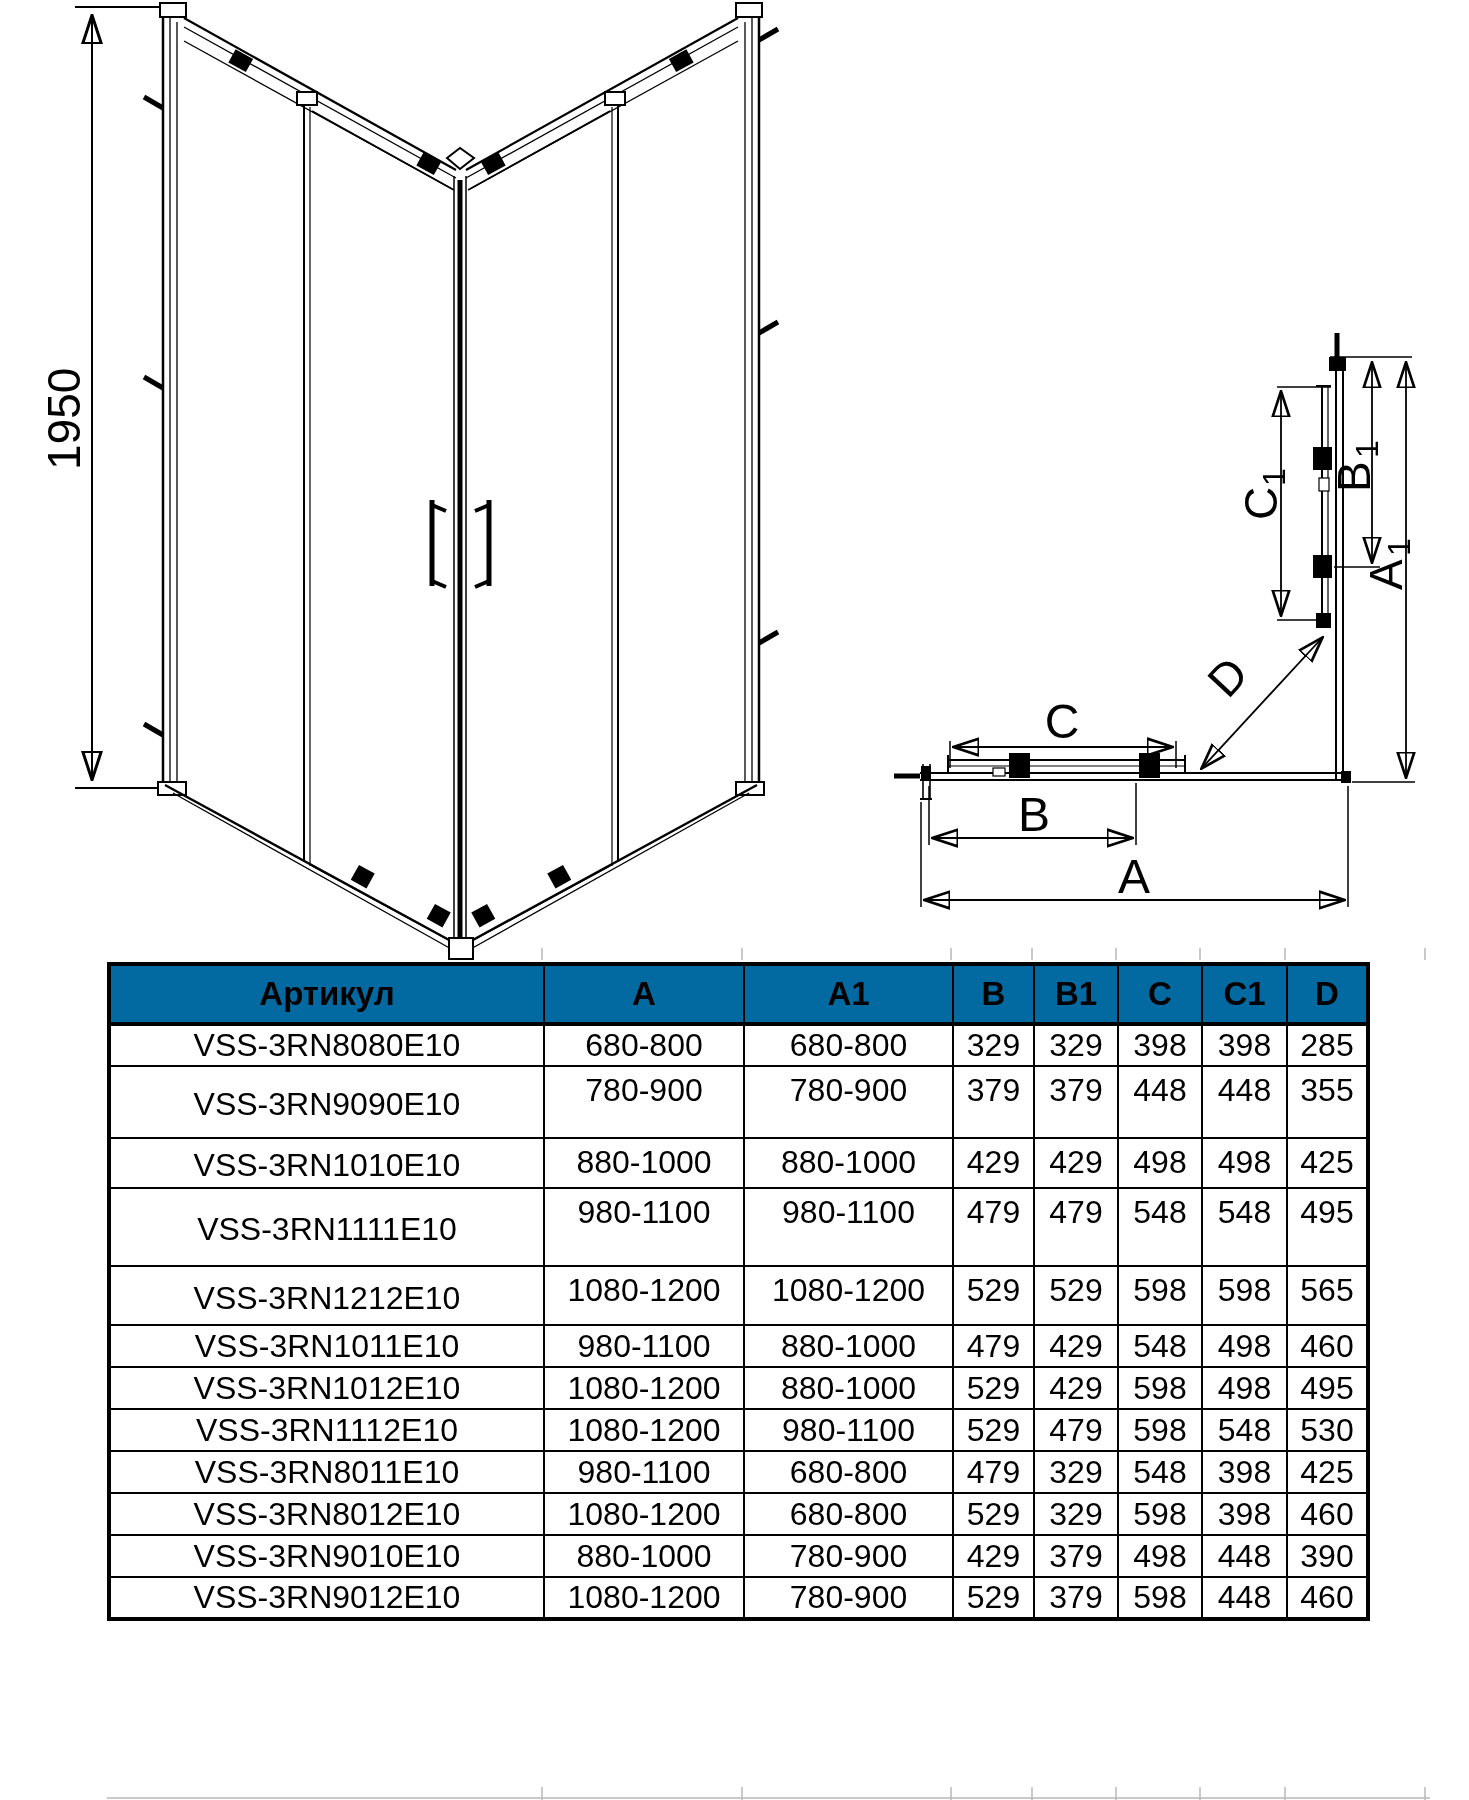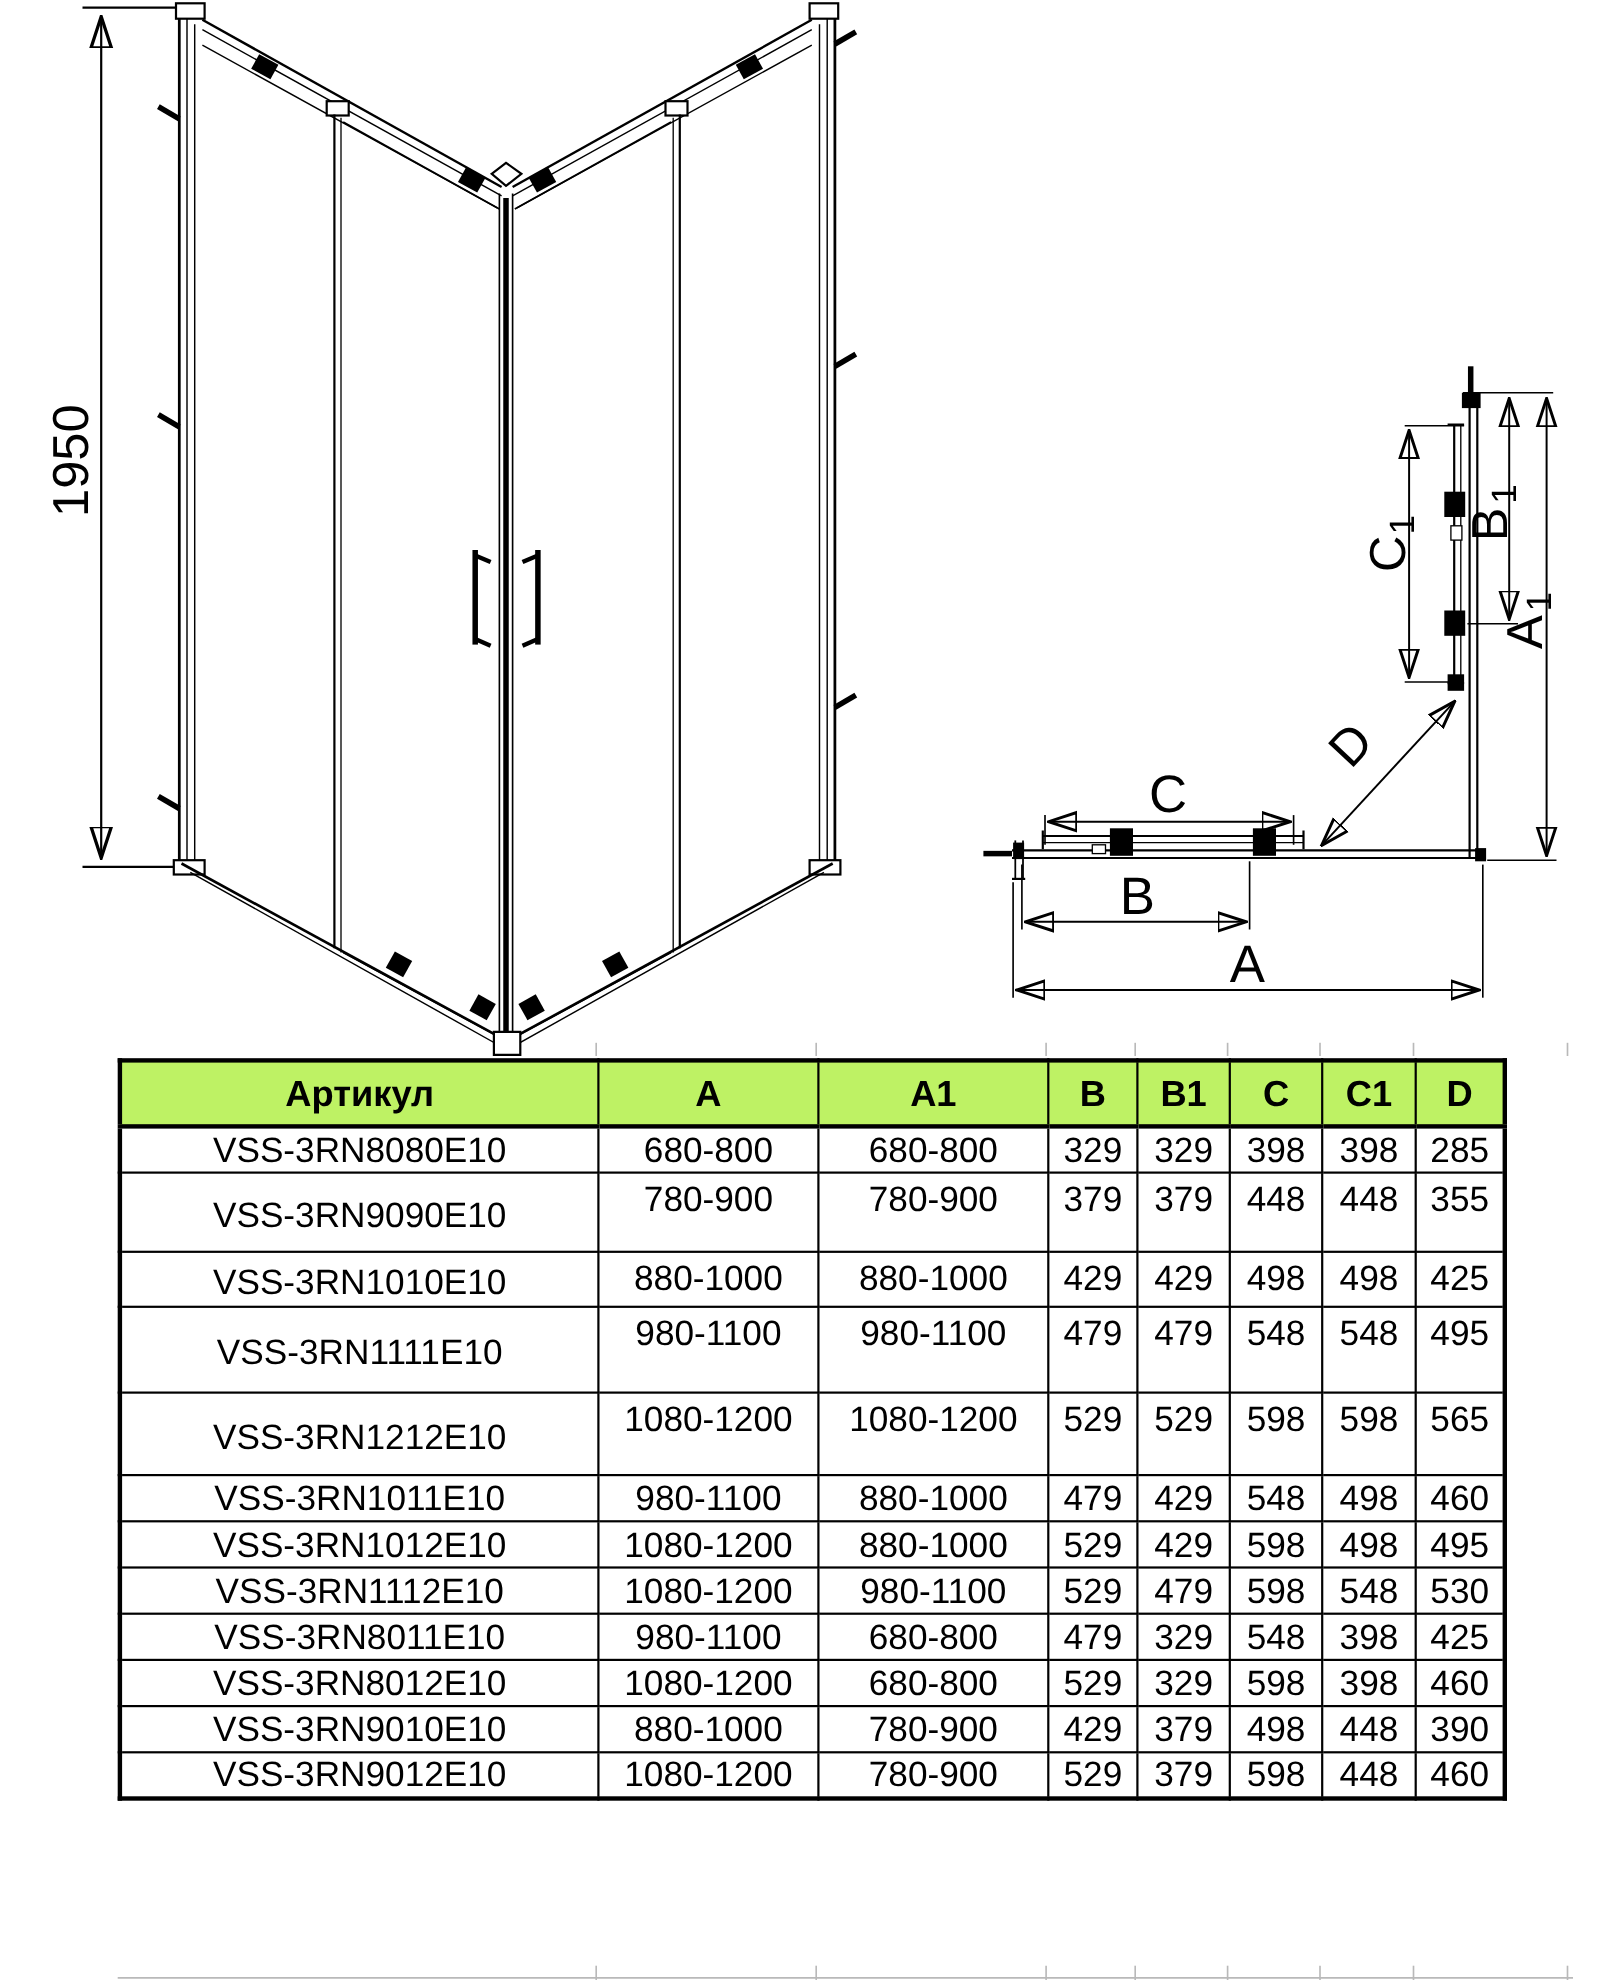--- a/index.html
+++ b/index.html
@@ -7,30 +7,30 @@
         font-family:"Liberation Sans", sans-serif;}
   svg{position:absolute;left:0;top:0;}
   svg line, svg path, svg polygon, svg rect, svg polyline{stroke:#000;fill:none;}
   svg .fill{fill:#000;stroke:none;}
   svg .cap{fill:#fff;stroke:#000;}
   svg text{fill:#000;stroke:none;font-family:"Liberation Sans", sans-serif;}
   svg .grey{stroke:#b9b9b9;}
 
   table.spec{position:absolute;left:107px;top:962px;width:1259px;border-collapse:collapse;
              table-layout:fixed;background:#fff;font-size:32px;color:#000;}
-  table.spec th{background:#bef264;font-weight:bold;font-size:33px;border:2px solid #000;
+  table.spec th{background:#0369a1;font-weight:bold;font-size:33px;border:2px solid #000;
                 border-bottom:4px solid #000;text-align:center;padding:0;}
   table.spec{border:4px solid #000;}
   table.spec td{border:2px solid #000;text-align:center;vertical-align:middle;padding:0;}
   table.spec tr.h-row{height:60px;}
   table.spec tbody tr{height:42px;}
   table.spec tbody tr.r1{height:72px;}
   table.spec tbody tr.r2{height:50px;}
   table.spec tbody tr.r3{height:78px;margin-top:40px;}
-  table.spec tbody tr.r4{height:75px;}
+  table.spec tbody tr.r4{height:59px;}
   table.spec tbody tr.tall td{vertical-align:top;padding-top:5px;}
   table.spec tbody tr.tall td.art{vertical-align:middle;}
 </style>
 </head>
 <body>
 
 <div class="page">
 
 <svg width="1469" height="1800" viewBox="0 0 1469 1800">
   <defs>

